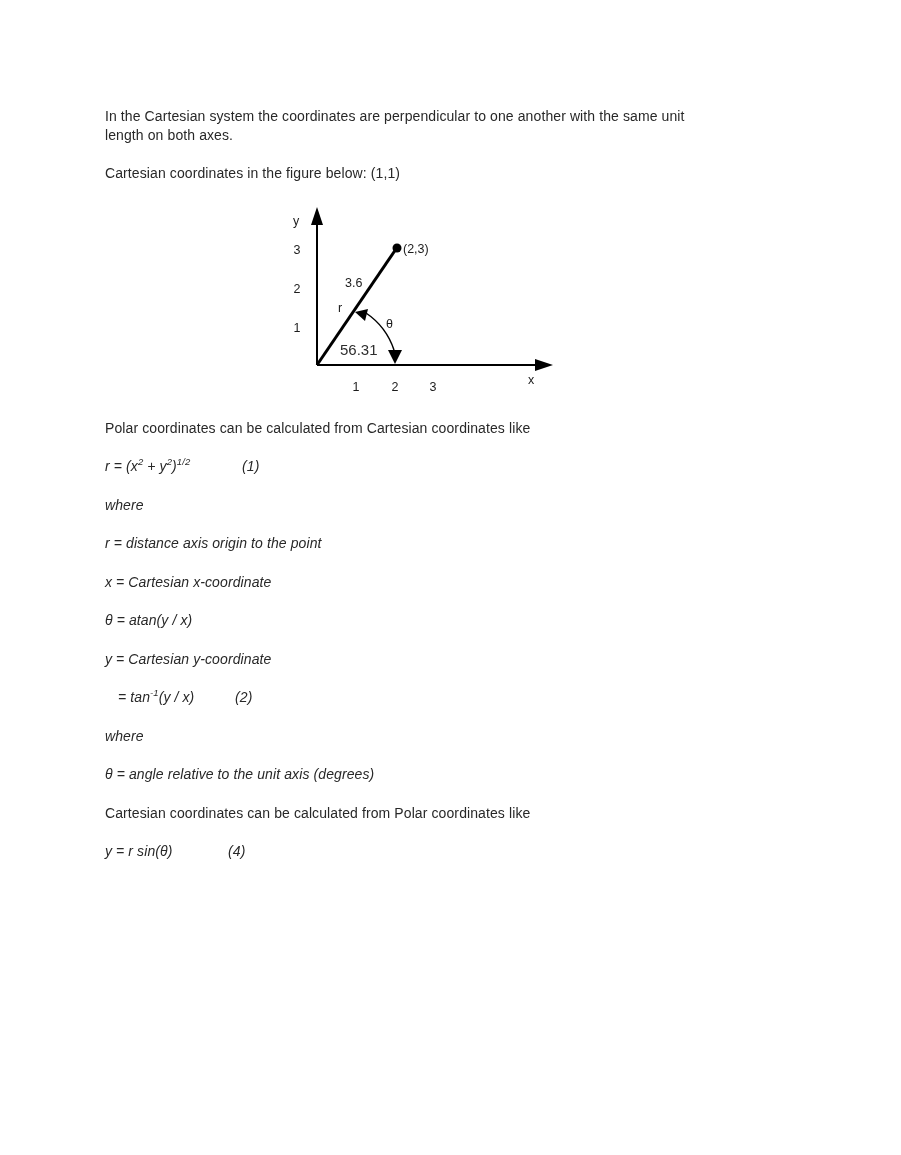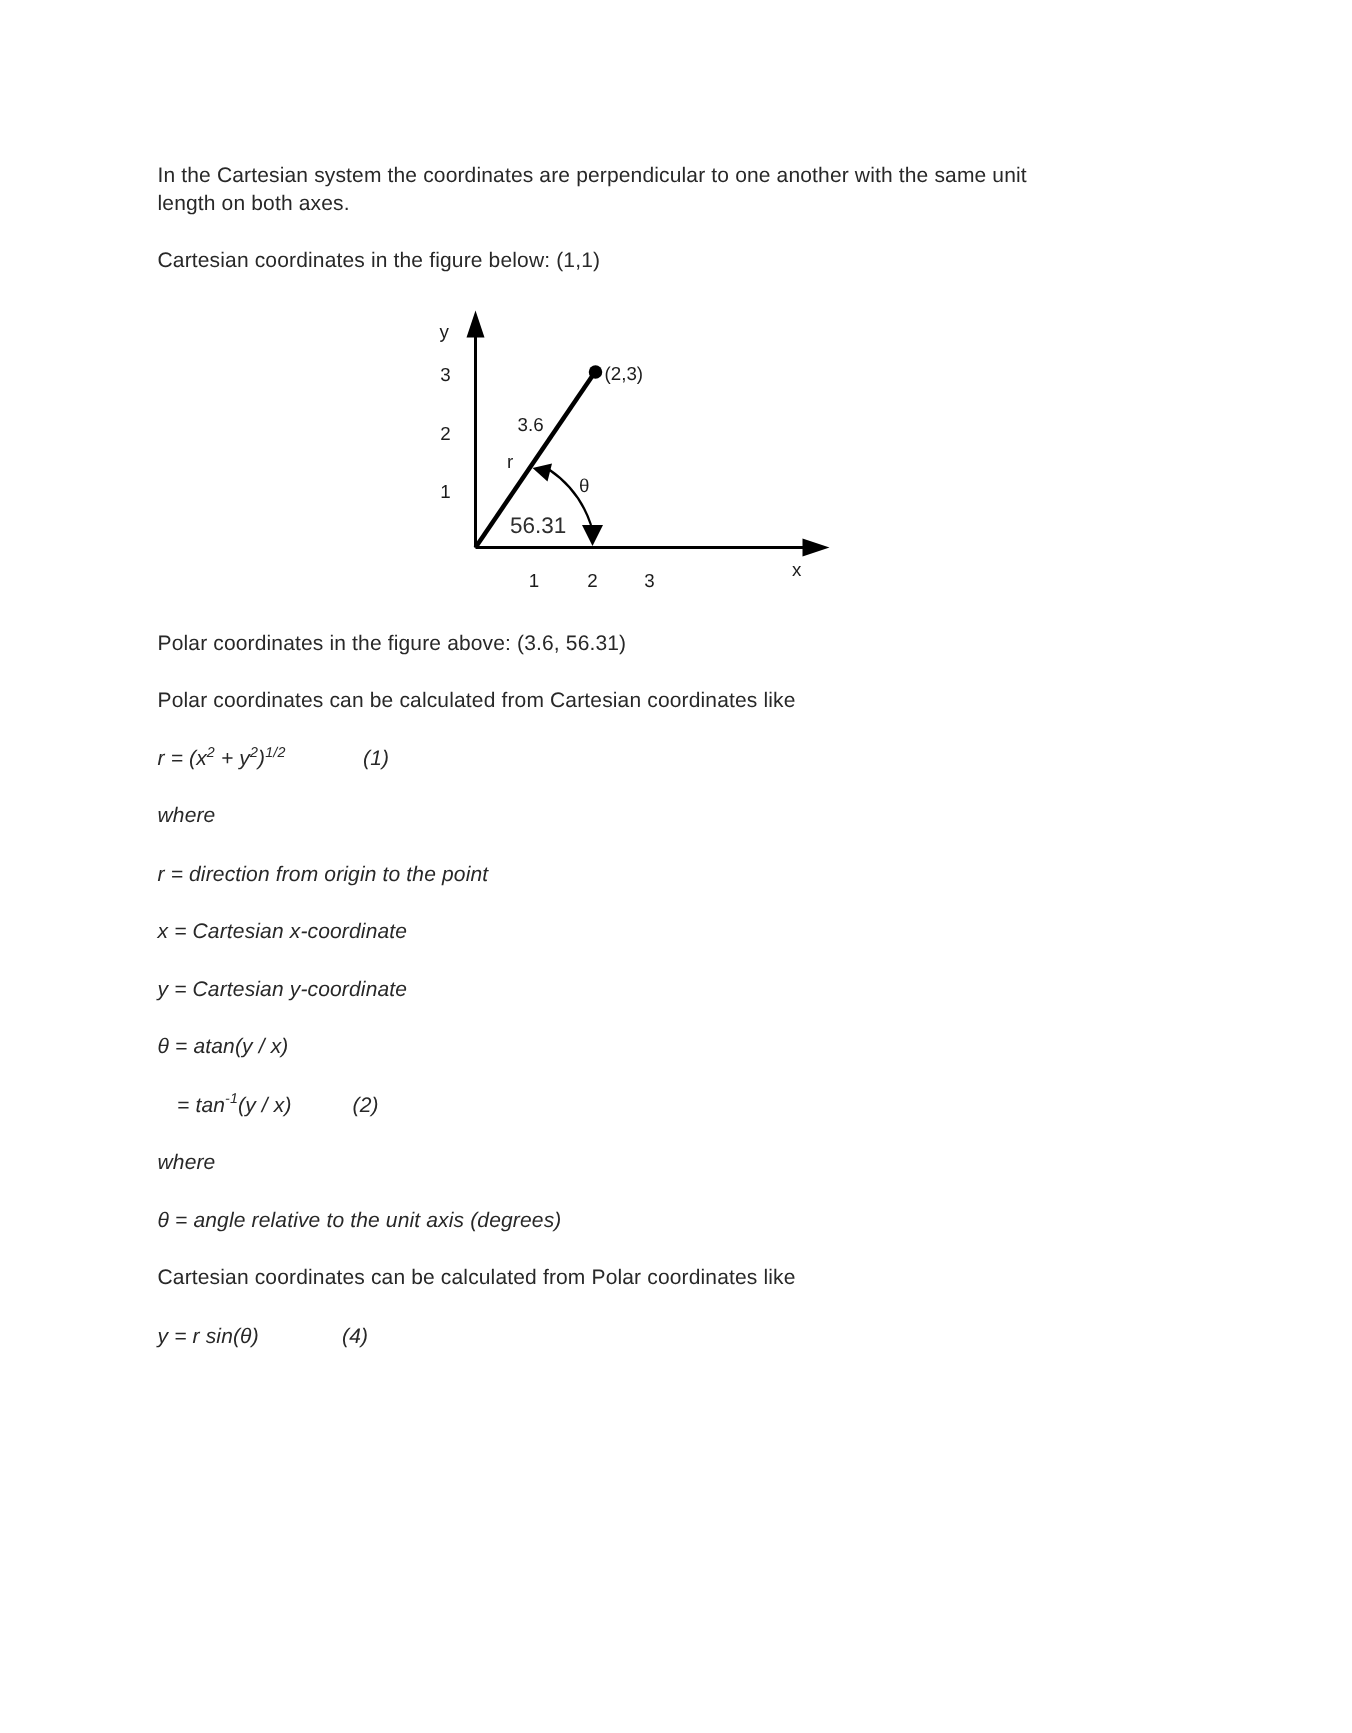--- a/index.html
+++ b/index.html
@@ -99,35 +99,34 @@
 
       <text x="118" y="50">(2,3)</text>
       <text x="60" y="84">3.6</text>
       <text x="53" y="109">r</text>
       <text x="101" y="125">θ</text>
       <text x="55" y="152" class="big-num">56.31</text>
     </svg>
   </div>
 
 
-  <p>Polar coordinates in the figure above: (3.6, 56.31)</p>
 
   <p>Polar coordinates can be calculated from Cartesian coordinates like</p>
 
   <p class="formula"><span>r = (x</span><sup>2</sup><span> + y</span><sup>2</sup><span>)</span><sup>1/2</sup><span class="eqnum" style="left:137px">(1)</span></p>
 
   <p class="formula">where</p>
 
-  <p class="formula">r = direction from origin to the point</p>
+  <p class="formula">r = distance axis origin to the point</p>
 
   <p class="formula">x = Cartesian x-coordinate</p>
 
+  <p class="formula">θ = atan(y / x)</p>
+
   <p class="formula">y = Cartesian y-coordinate</p>
-
-  <p class="formula">θ = atan(y / x)</p>
 
   <p class="formula indent1"><span>= tan</span><sup>-1</sup><span>(y / x)</span><span class="eqnum" style="left:130px">(2)</span></p>
 
   <p class="formula">where</p>
 
   <p class="formula">θ = angle relative to the unit axis (degrees)</p>
 
   <p>Cartesian coordinates can be calculated from Polar coordinates like</p>
 
 

